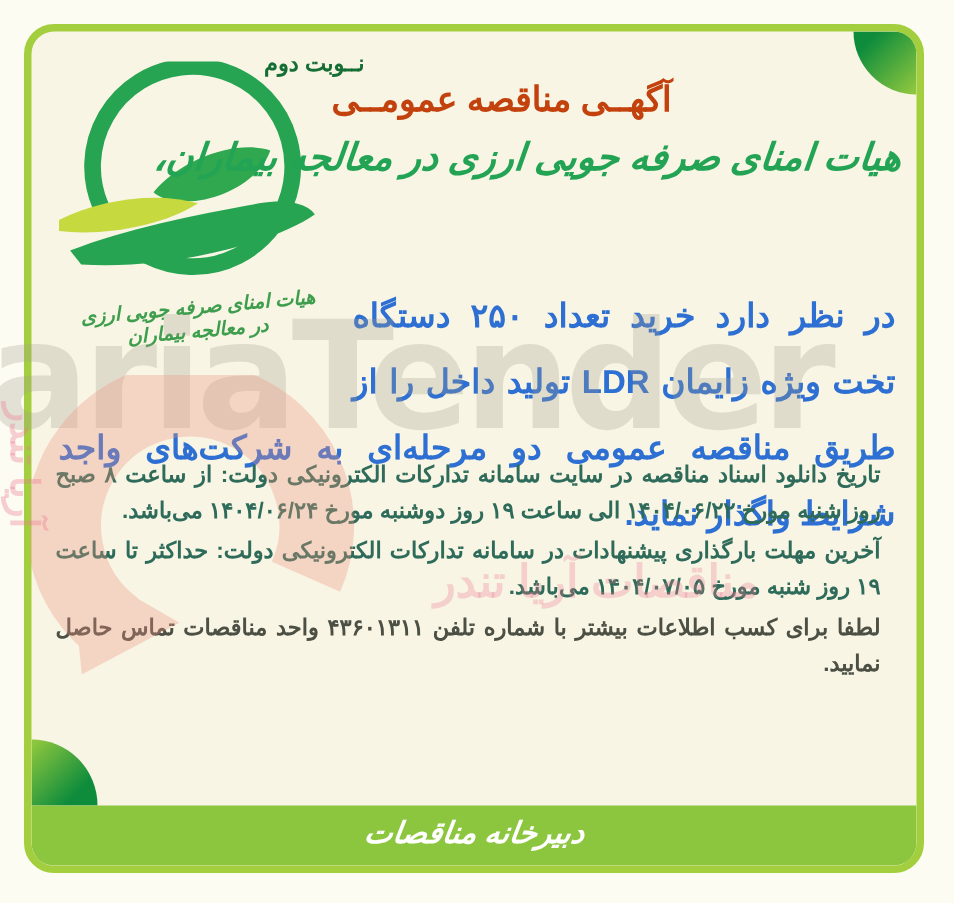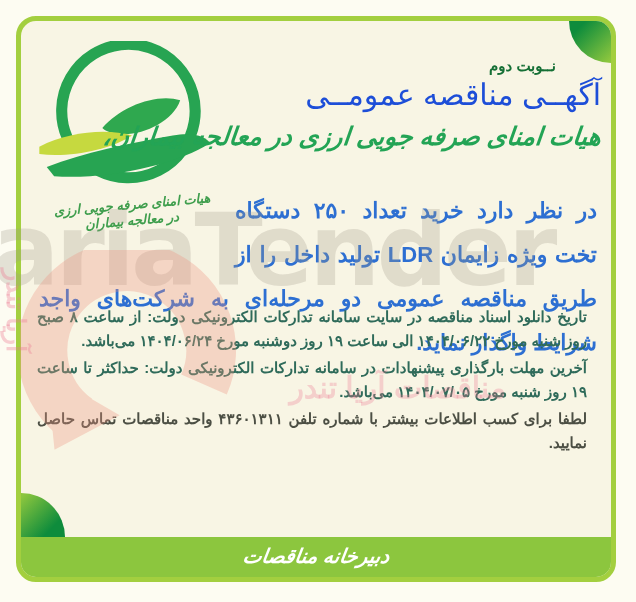--- a/index.html
+++ b/index.html
@@ -26,28 +26,28 @@
   }
   .logo-block{
     position:absolute;left:10px;top:20px;width:202px;text-align:center;z-index:2;
   }
   .logo-block svg{display:block;margin:0 auto;}
   .logo-caption{
     margin-top:2px;transform:rotate(-5deg);
     color:#3f9e4d;font-size:13px;font-style:italic;font-weight:bold;line-height:20px;
   }
   .header-block{
-    position:absolute;right:10px;left:200px;top:12px;text-align:right;z-index:2;margin-top:24px;
+    position:absolute;right:10px;left:200px;top:12px;text-align:left;z-index:2;
   }
   .note-top{
     position:relative;right:45px;
     color:#156f35;font-size:15px;font-weight:bold;
   }
   .main-title{
-    margin-top:2px;color:#1d4ed8;font-size:30px;font-weight:normal;letter-spacing:-1px;
+    margin-top:2px;color:#c2410c;font-size:23px;font-weight:bold;letter-spacing:-1px;
   }
   .tender-no{
     margin-top:8px;color:#1fa14e;font-size:17px;font-weight:bold;
   }
   .calligraphy{
     margin-top:10px;margin-left:-30px;
     color:#23a455;font-size:25px;font-style:italic;font-weight:bold;
     transform:skewX(-6deg);white-space:nowrap;
   }
   .blue-para{

